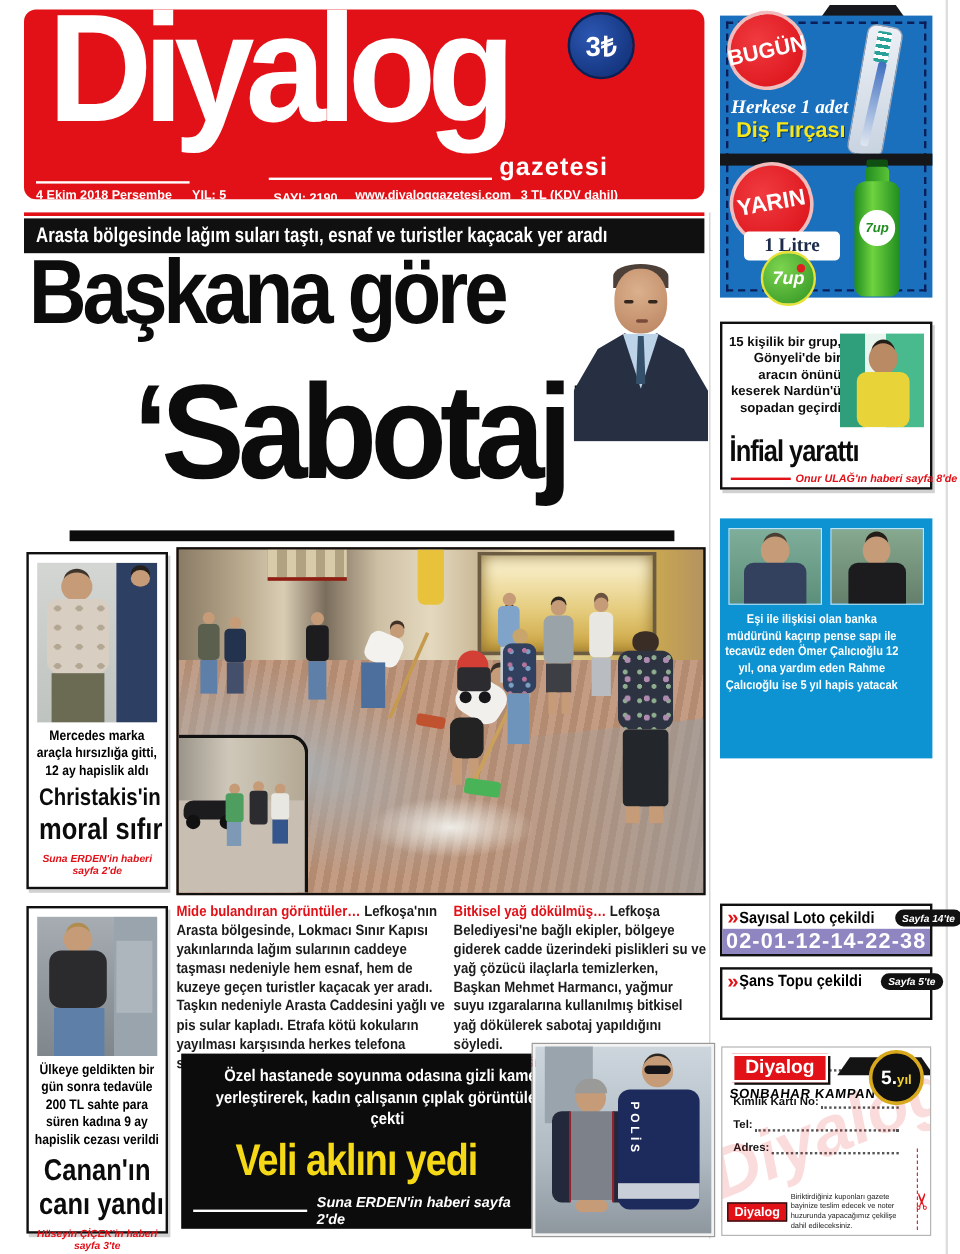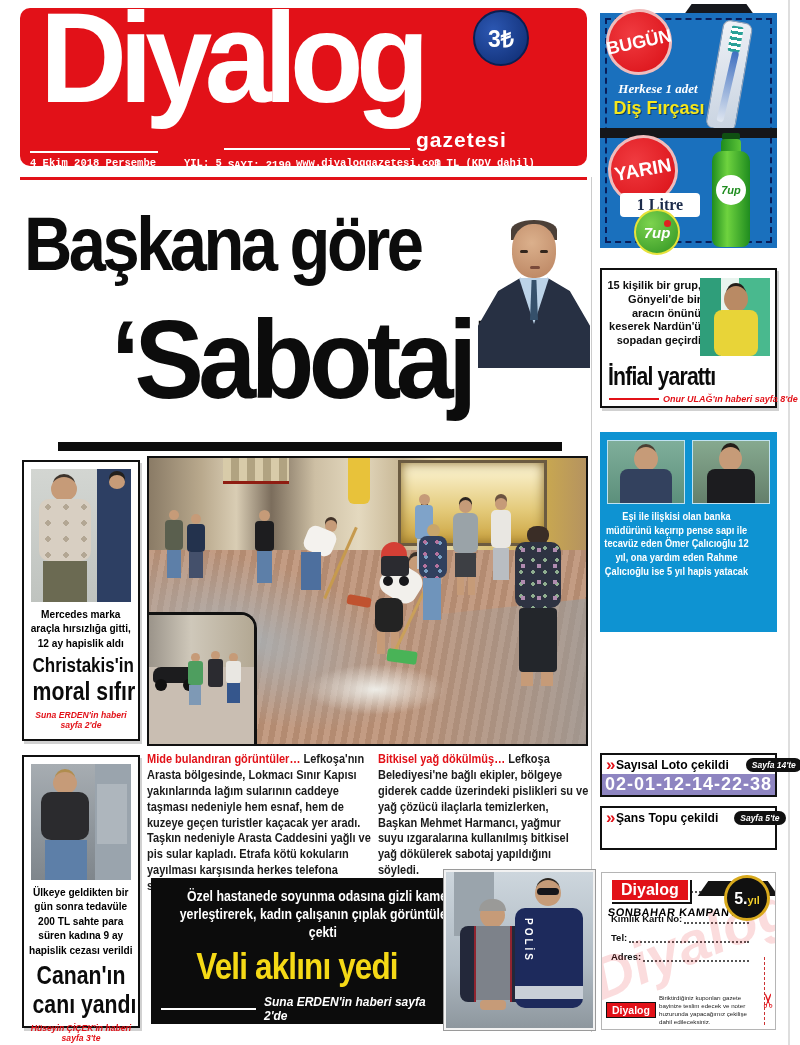--- a/index.html
+++ b/index.html
@@ -19,21 +19,21 @@
   .mast-title { position:absolute; left:20px; top:-20px; font-size:128px; font-weight:bold;
                 color:#fff; letter-spacing:-8px; transform:scaleX(.94); transform-origin:0 0;
                 white-space:nowrap; line-height:1.1; }
   .mast-badge { position:absolute; left:453px; top:2px; width:56px; height:56px; border-radius:50%;
                 background:radial-gradient(circle at 35% 35%, #2c57b2, #0d2a6e);
                 border:2px solid #0a1f52; color:#fff; font-weight:bold; font-size:23px;
                 display:flex; align-items:center; justify-content:center; z-index:4; }
   .mast-sub { position:absolute; left:396px; top:120px; font-size:21px; font-weight:bold;
               color:#fff; letter-spacing:1px; }
   .mast-rule { position:absolute; height:2px; background:#fff; }
-  .mast-info { position:absolute; color:#fff; font-weight:bold; font-size:10.5px; white-space:nowrap;font-family:Liberation Mono, monospace; }
+  .mast-info { position:absolute; color:#fff; font-weight:bold; font-size:10.5px; white-space:nowrap; }
 
   
   .strip-redline { position:absolute; left:20px; top:177px; width:567px; height:3px; background:#e21118; }
   .strip { position:absolute; left:20px; top:182px; width:567px; height:29px; background:#101010;
            color:#fff; display:flex; align-items:center; padding-left:10px; }
   .strip span { font-size:17.5px; font-weight:bold; transform:scaleX(.8); transform-origin:0 50%; white-space:nowrap; }
   .head-top { position:absolute; left:24px; top:200px; font-size:76px; font-weight:bold; color:#0c0c0c;
               letter-spacing:-4px; transform:scaleX(.88); transform-origin:0 0; white-space:nowrap; }
   .head-main { position:absolute; left:18px; top:295px; width:570px; text-align:center; font-size:112px;
                font-weight:bold; color:#0c0c0c; letter-spacing:-6px; transform:scaleX(.93);
@@ -206,30 +206,33 @@
 
 <div class="page">
 
   <div class="masthead">
     <div class="mast-title">Diyalog</div>
     <div class="mast-badge">3₺</div>
     <div class="mast-sub">gazetesi</div>
     <div class="mast-rule" style="left:10px; top:143px; width:128px;"></div>
     <div class="mast-rule" style="left:204px; top:140px; width:186px;"></div>
     <div class="mast-info" style="left:10px; top:149px;">4 Ekim 2018 Perşembe</div>
-    <div class="mast-info" style="left:164px; top:149px;">YIL: 5</div>
+    <div class="mast-info" style="left:140px; top:149px;">YIL: 5</div>
     <div class="mast-info" style="left:208px; top:151px;">SAYI: 2190</div>
     <div class="mast-info" style="left:276px; top:149px;">www.diyaloggazetesi.com</div>
     <div class="mast-info" style="left:414px; top:149px;">3 TL (KDV dahil)</div>
   </div>
 
   <div class="vline"></div>
   <div class="vline2"></div>
 
   <div class="strip-redline"></div>
+  <div class="strip">
+    <span>Arasta bölgesinde lağım suları taştı, esnaf ve turistler kaçacak yer aradı</span>
+  </div>
   <div class="head-top">Başkana göre</div>
 
   <div class="politician">
     <div class="pol-hair"></div>
     <div class="pol-head">
       <div class="pol-eye" style="left:8px;"></div>
       <div class="pol-eye" style="right:8px;"></div>
       <div class="pol-mouth"></div>
     </div>
     <div class="pol-suit"></div>
@@ -374,21 +377,21 @@
     <div class="lbox-kicker squeezec">Ülkeye geldikten bir gün sonra tedavüle 200 TL sahte para süren kadına 9 ay hapislik cezası verildi</div>
     <div class="lbox-h sqc" style="font-size:25px; margin-top:4px;">Canan'ın</div>
     <div class="lbox-h sqc" style="font-size:25px;">canı yandı</div>
     <div class="lbox-by">Hüseyin ÇİÇEK'in haberi sayfa 3'te</div>
   </div>
 
   <div class="promo-tab"></div>
   <div class="promo">
     <div class="promo-dash"></div>
     <div class="badge-circle" style="left:6px; top:-4px; width:66px; height:66px; font-size:18px; transform:rotate(-12deg);">BUGÜN</div>
-    <div class="promo-serif" style="left:2px; top:68px; width:112px; font-size:13px;">Herkese 1 adet</div>
+    <div class="promo-serif" style="left:2px; top:68px; width:112px; font-size:16px;">Herkese 1 adet</div>
     <div class="promo-yellow" style="left:0; top:85px; width:118px; font-size:18px;">Diş Fırçası</div>
     <div class="brush">
       <div class="brush-pack"></div>
         <div class="brush-head"></div>
         <div class="brush-handle"></div>
     </div>
     <div class="promo-div"></div>
     <div class="badge-circle" style="left:8px; top:122px; width:70px; height:70px; font-size:19px; transform:rotate(-10deg);">YARIN</div>
     <div class="promo-litre">1 Litre</div>
     <div class="bottle">

